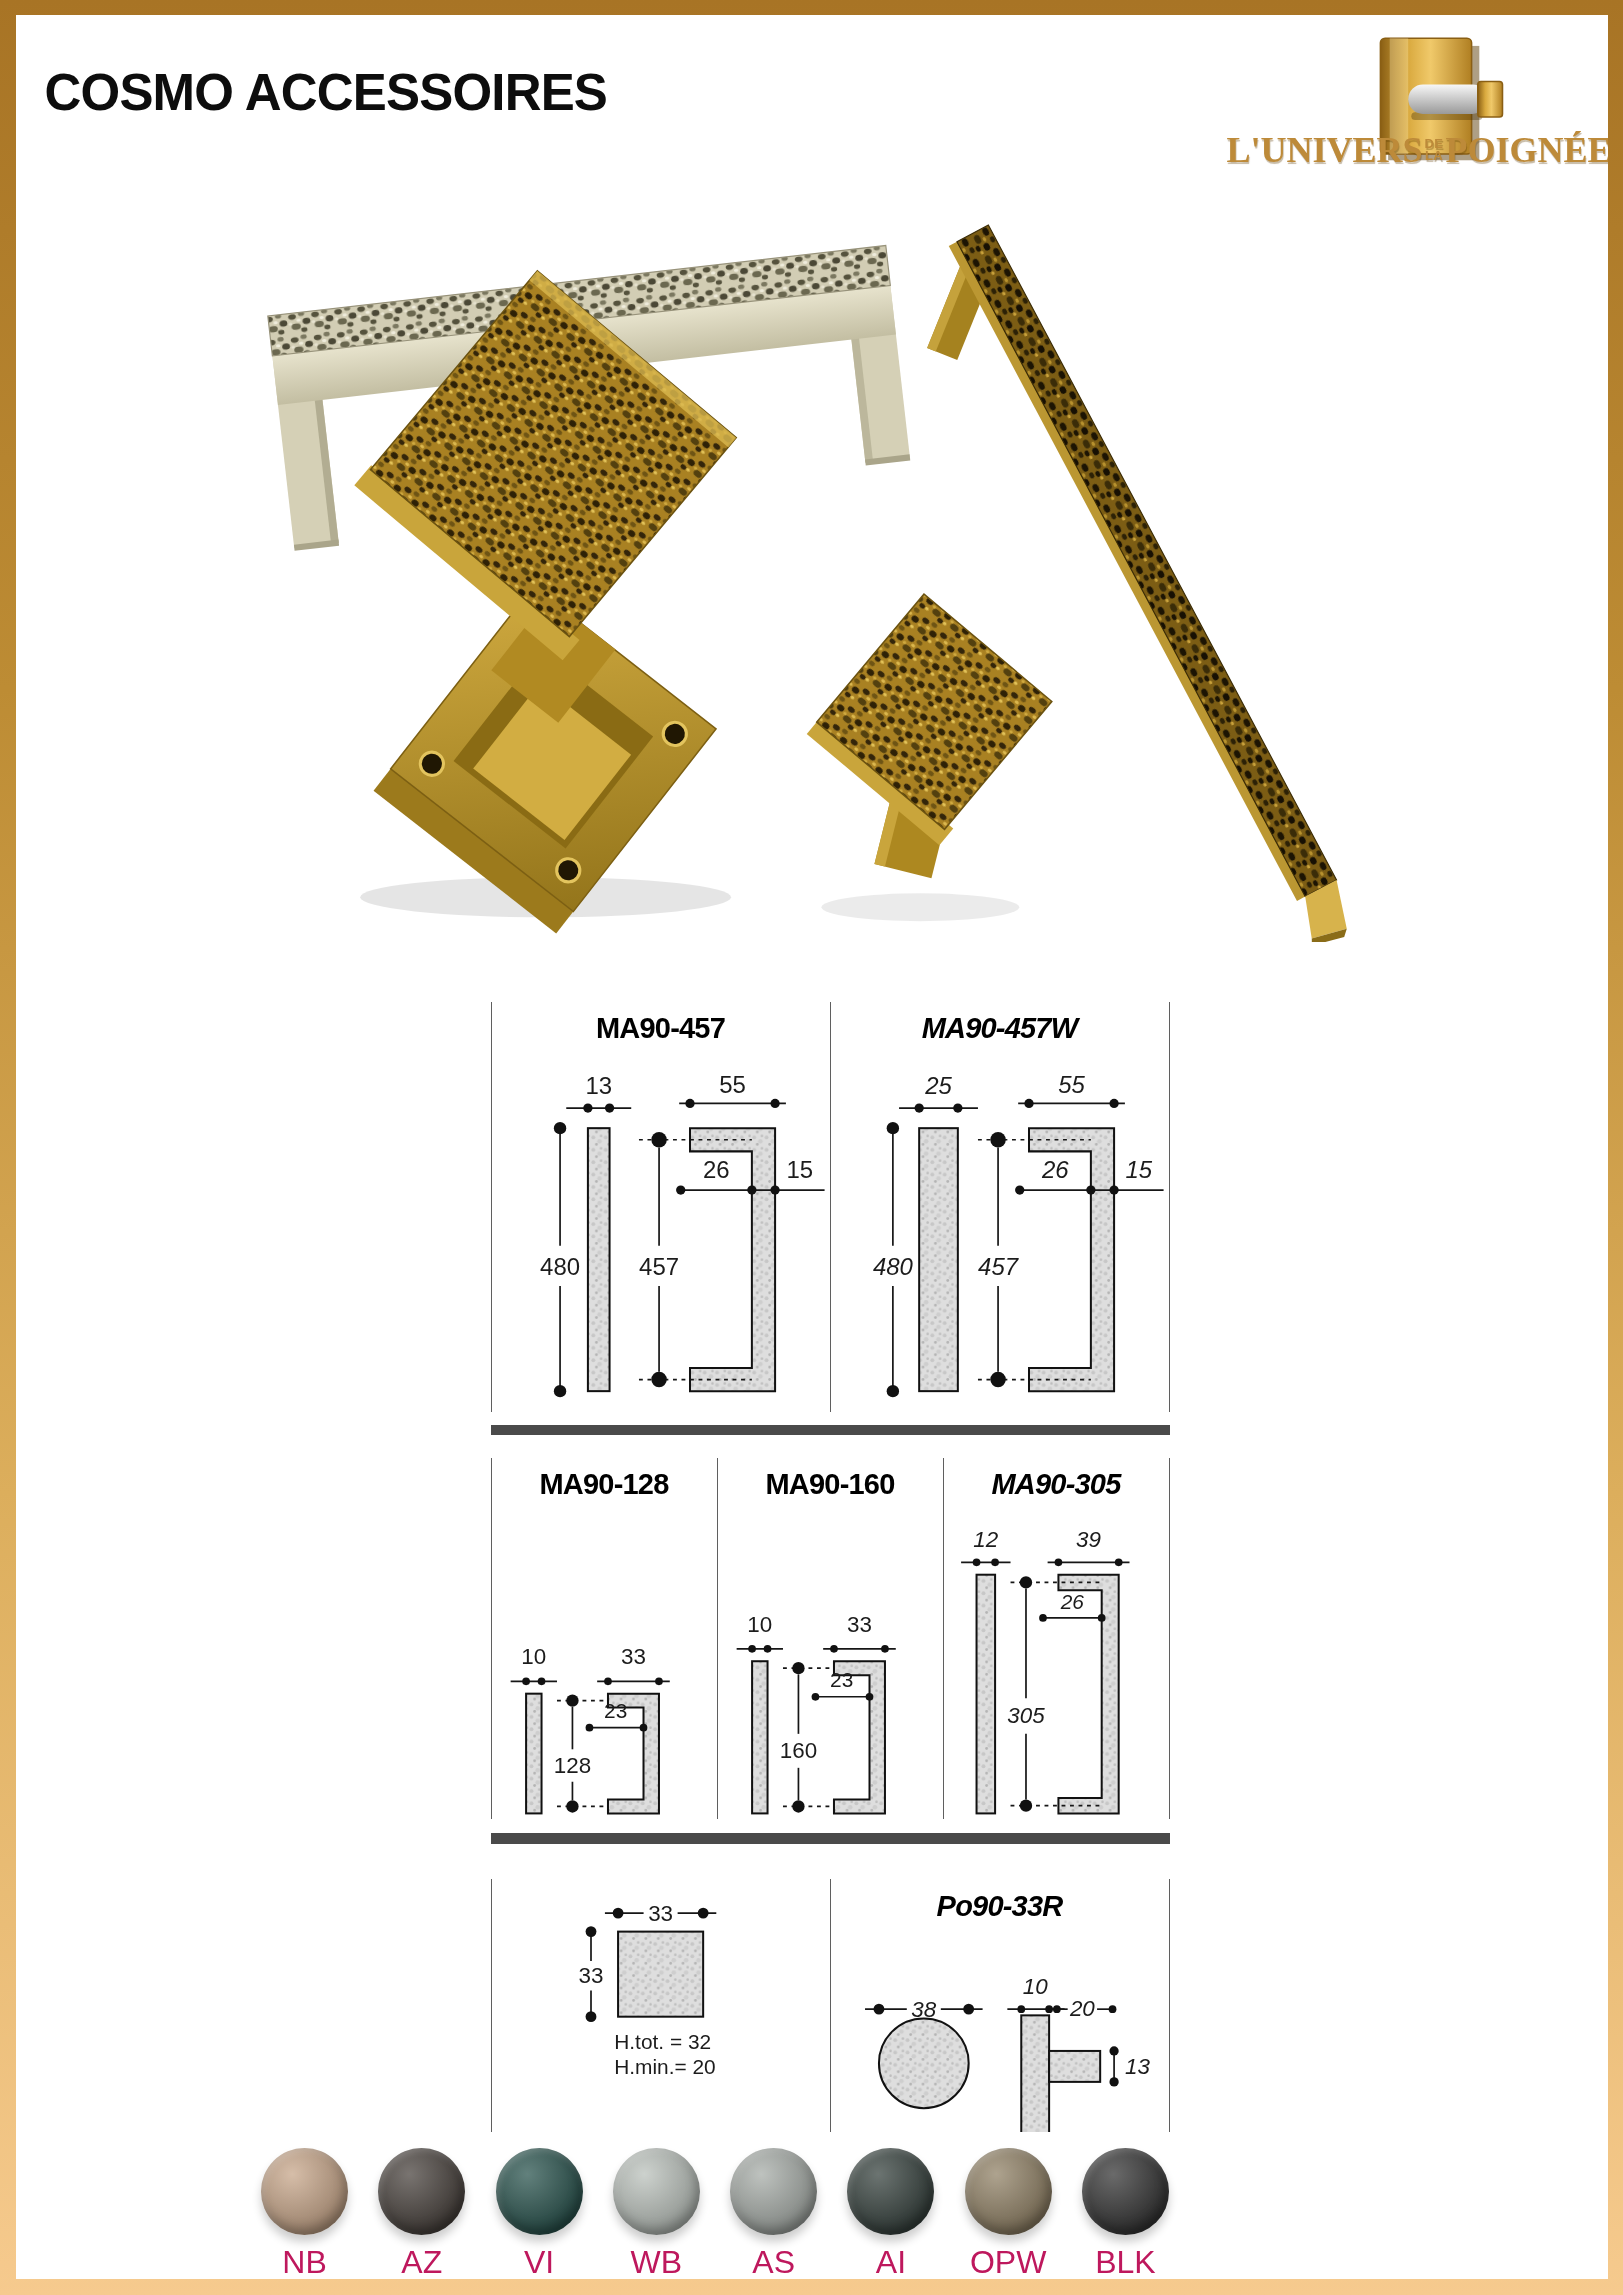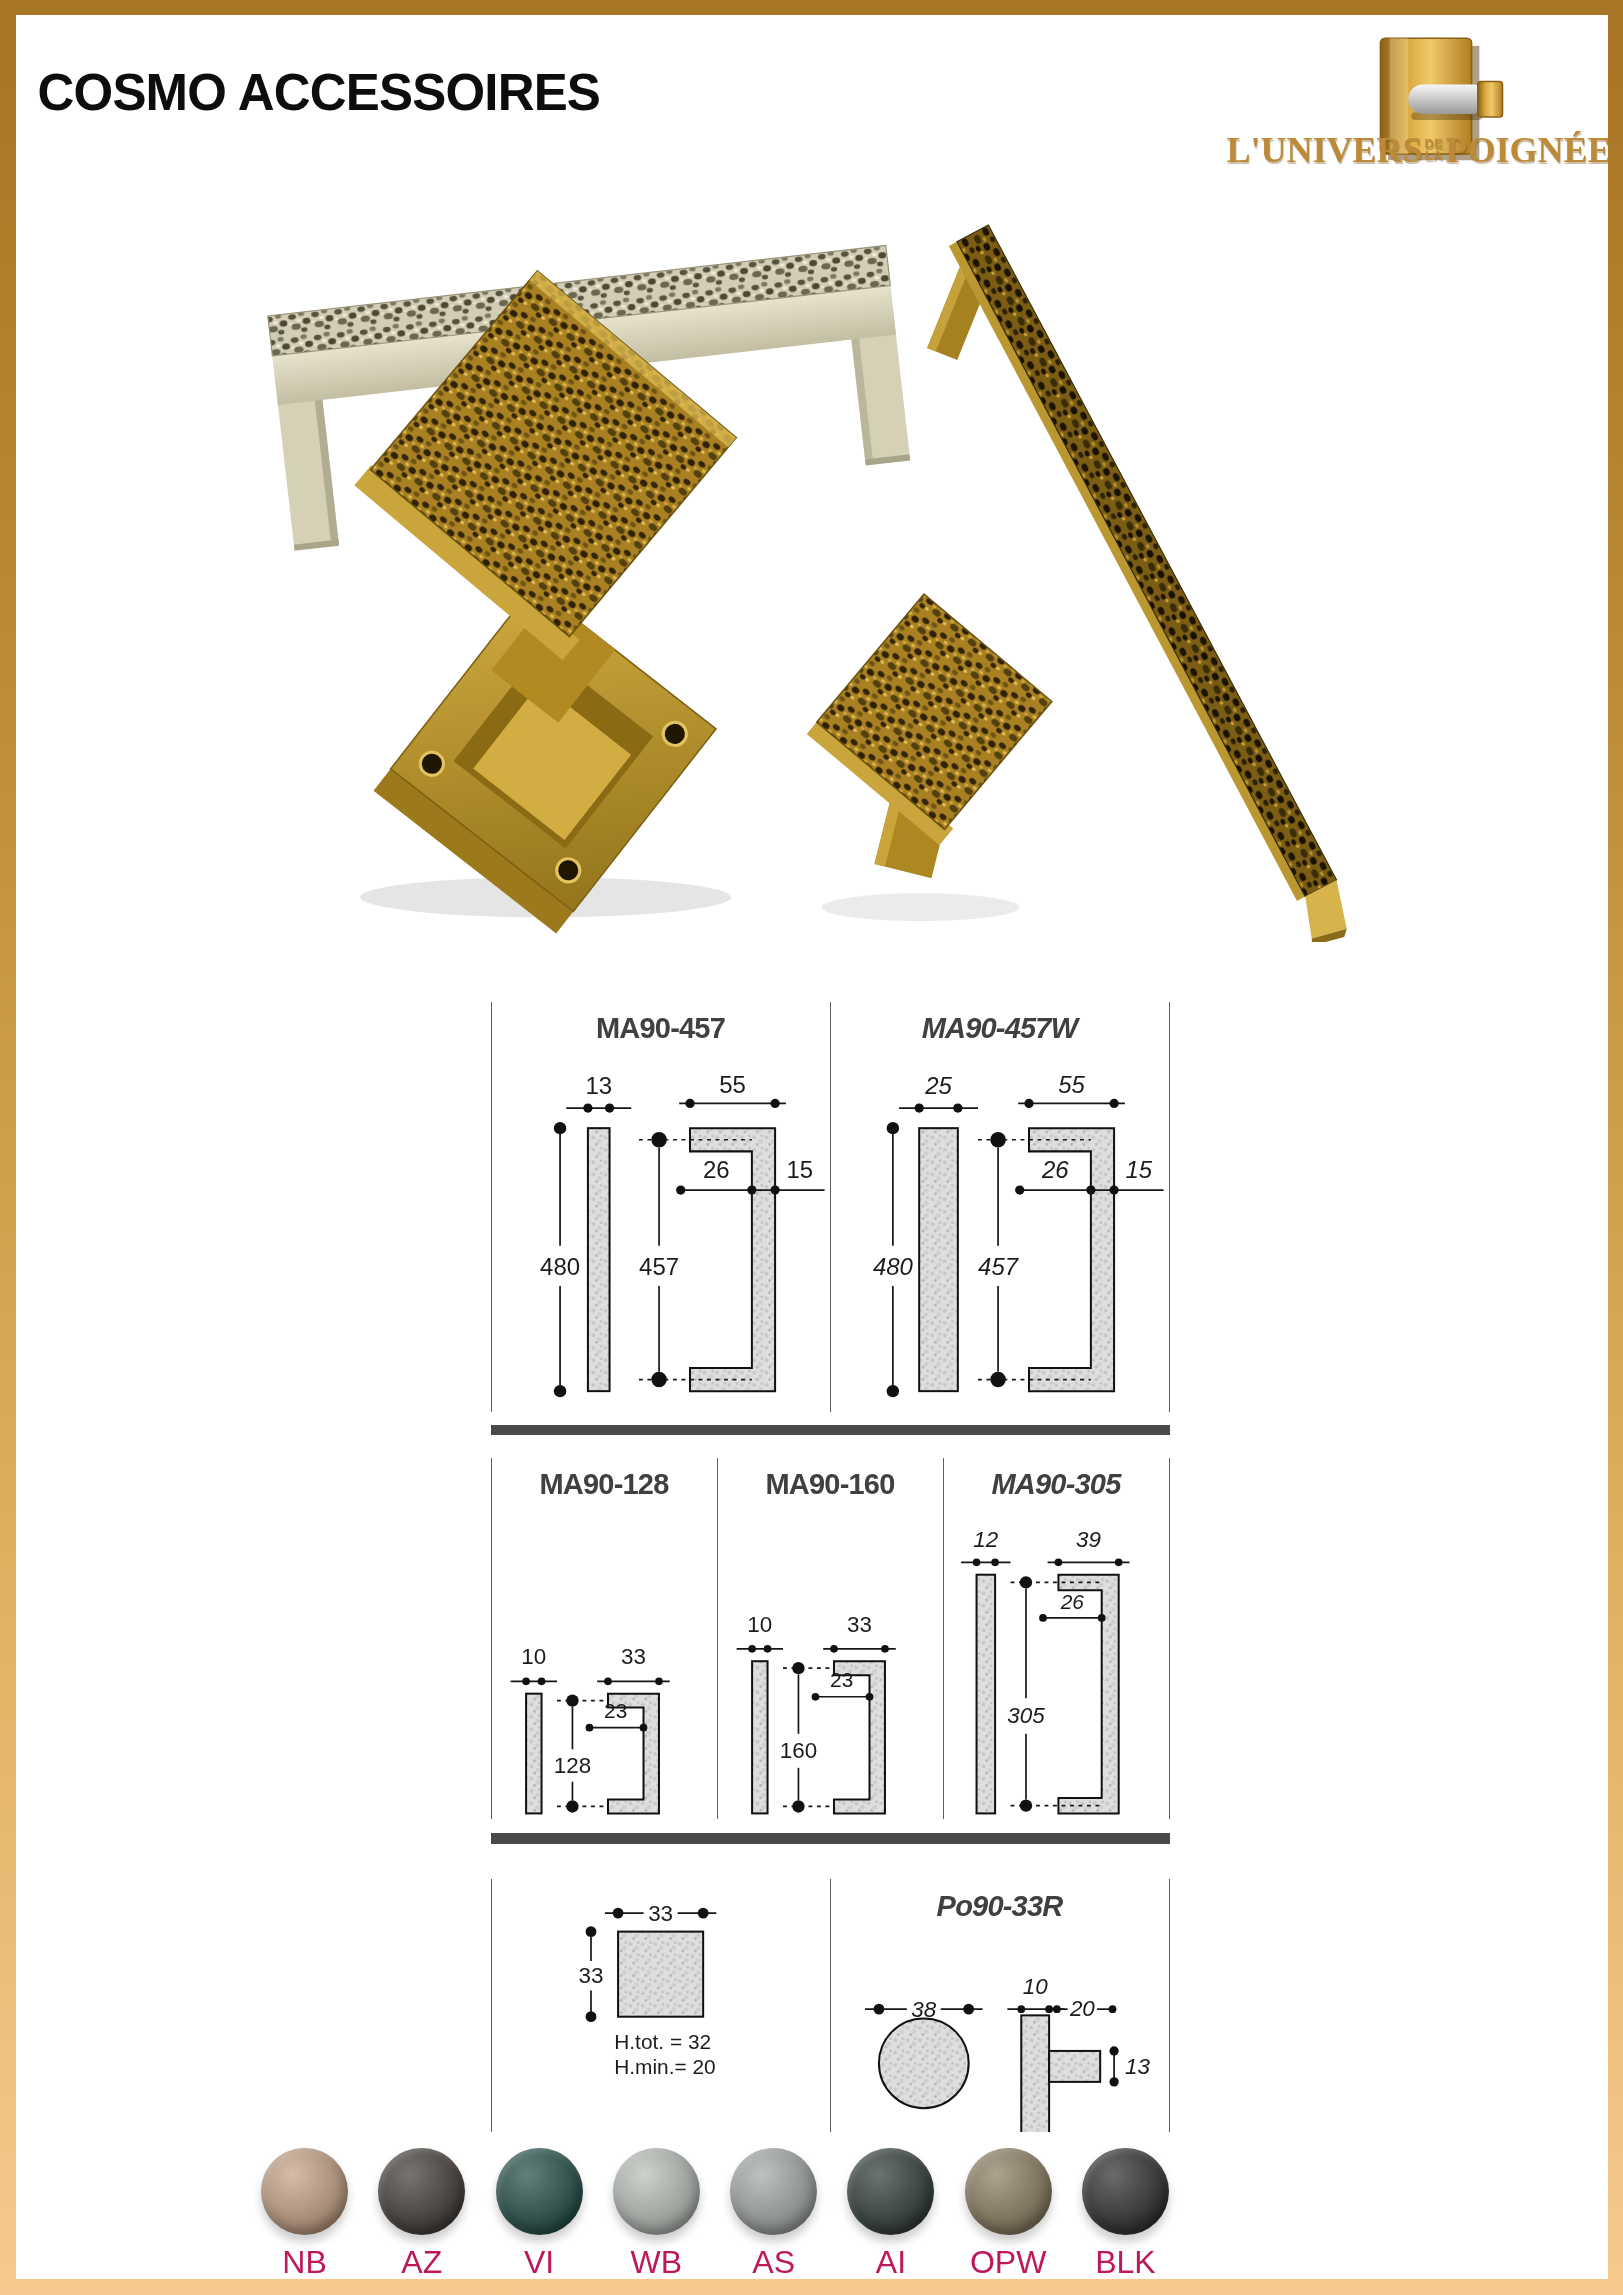--- a/index.html
+++ b/index.html
@@ -2,37 +2,37 @@
 <html style="font-size:12.4px"><head>
 <meta charset="utf-8">
 <style>
   html,body{margin:0;padding:0;background:#888;}
   #frame{position:relative;width:1623px;height:2295px;margin:0 auto;
     background:linear-gradient(180deg,#a87425 0%,#bd8c34 30%,#dcae5c 65%,#f6ca8e 100%);
     font-family:"Liberation Sans",sans-serif;}
   #sheet{position:absolute;left:15.5px;top:14.7px;width:1592px;height:2264px;background:#ffffff;overflow:hidden;}
 
   
-  #page-title{position:absolute;left:22px;top:48px;font-size:51px;font-weight:bold;color:#0d0d0d;letter-spacing:-0.8px;margin:0;}
+  #page-title{position:absolute;left:29px;top:48px;font-size:51px;font-weight:bold;color:#0d0d0d;letter-spacing:-0.8px;margin:0;}
   #logo-icon{position:absolute;left:1341px;top:17px;}
   #logo-text{position:absolute;left:1193px;top:114px;width:421px;display:flex;align-items:center;justify-content:center;
     color:#bd8a39;font-weight:bold;text-shadow:0.8px 1.5px 0.8px rgba(95,60,0,.35);}
   #logo-text .big{font-size:36px;letter-spacing:0px;font-family:Liberation Serif, serif;}
   #logo-text .stack{display:flex;flex-direction:column;margin:0 2px;font-size:13px;line-height:11.6px;letter-spacing:0.4px;text-align:center;}
 
   
   #photos{position:absolute;left:116px;top:193px;}
 
   
   #drawings{position:absolute;left:475px;top:987px;width:679px;}
   .drow{display:flex;}
   .dpanel{flex:1;border-left:1.5px solid #5f5f5f;box-sizing:border-box;overflow:hidden;}
   .drow .dpanel:last-child{border-right:1.5px solid #5f5f5f;font-style:italic;}
   .r1{height:410px;} .r2{height:361px;} .r3{height:253px;}
-  .dtitle{height:48px;text-align:center;font-weight:bold;font-size:29px;letter-spacing:-0.8px;color:#404040;padding-top:10.8px;box-sizing:content-box;}
+  .dtitle{height:48px;text-align:center;font-weight:bold;font-size:29px;letter-spacing:-0.8px;color:#000000;padding-top:10.8px;box-sizing:content-box;}
   .dpanel svg{display:block;margin:0 auto;}
   .dbar{background:#4a4a4a;}
   #bar1{height:10px;margin:13px 0 23px;}
   #bar2{height:10.8px;margin:14.7px 0 35px;}
 
   svg text{font-family:"Liberation Sans",sans-serif;fill:#1c1c1c;}
   .dim{font-size:31px;} .dim2{font-size:29px;} .dim3{font-size:27px;}
   .note{font-size:27px;}
   .dln{stroke:#161616;stroke-width:2.2;fill:none;}
   .dsh{stroke:#161616;stroke-width:2.2;fill:none;stroke-dasharray:5 6;}

